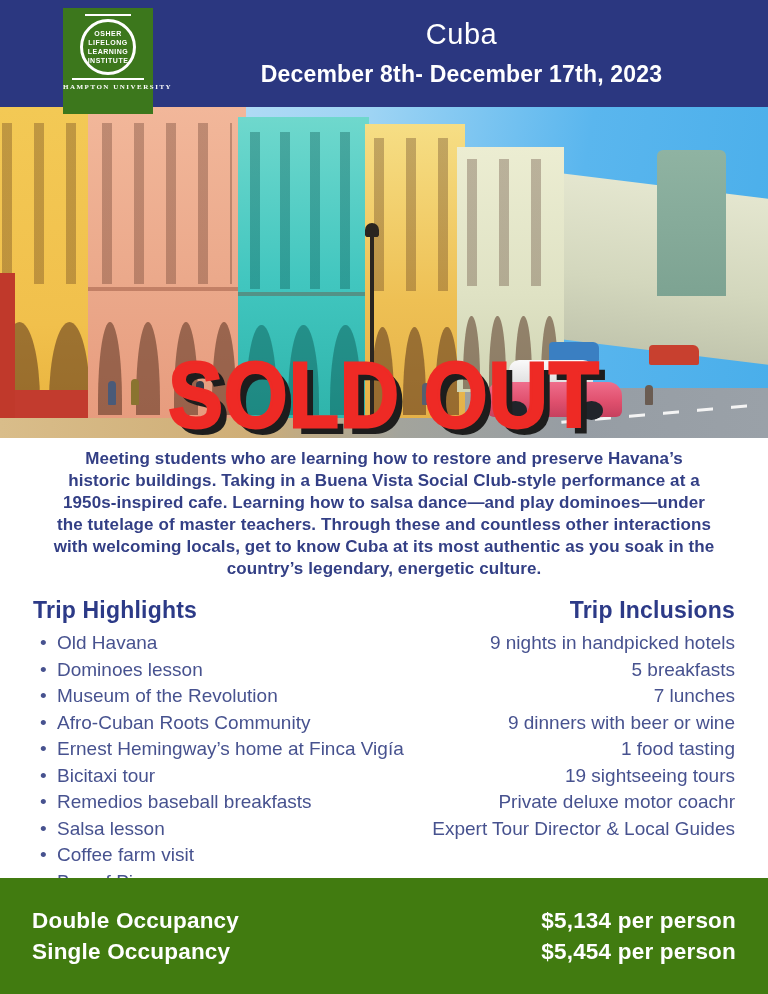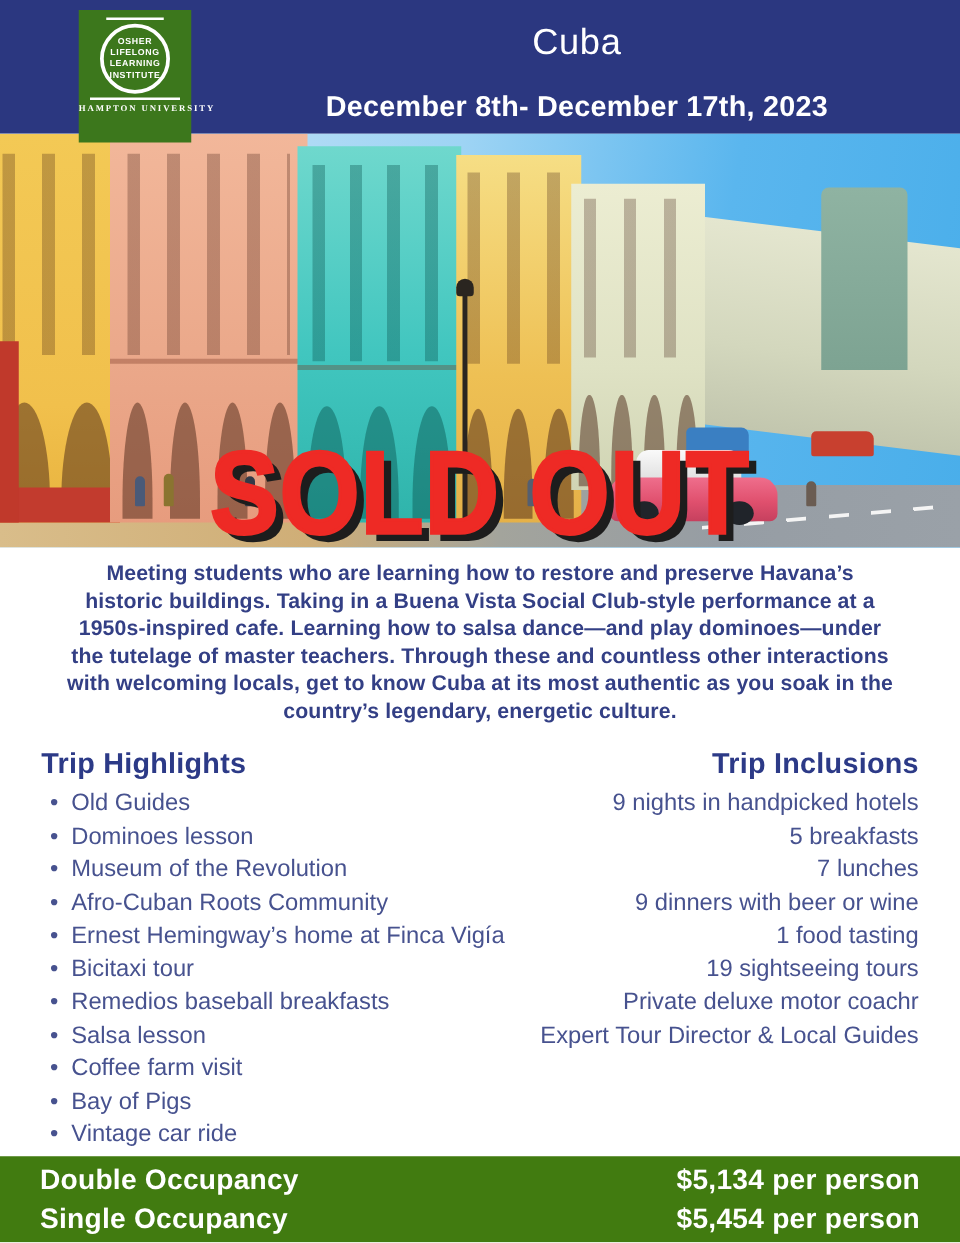--- a/index.html
+++ b/index.html
@@ -16,21 +16,21 @@
   .logo{position:absolute; left:63px; top:8px; width:90px; height:106px; background:var(--logo_green); z-index:5; padding-top:4px;}
   .logo-topline{width:46px; height:2px; background:#fff; margin:2px auto 3px;}
   .logo-circle{width:56px; height:56px; border:3px solid #fff; border-radius:50%; margin:1px auto 3px;
     display:flex; flex-direction:column; align-items:center; justify-content:center;
     color:#fff; font-size:7px; font-weight:bold; letter-spacing:.5px; line-height:9px; text-align:center;}
   .logo-rule{width:72px; height:2px; background:#fff; margin:2px auto 3px;}
   .logo-univ{color:#fff; font-family:"Liberation Serif", serif; font-size:7px; font-weight:bold;
     letter-spacing:1.5px; text-align:center; white-space:nowrap;}
   .titles{position:absolute; left:155px; right:0; top:11px; text-align:center; color:#fff;}
   .titles h1{font-size:29px; line-height:46px; font-weight:normal; letter-spacing:.5px;}
-  .dates{font-size:23px; font-weight:bold; margin-top:15px; letter-spacing:.2px;}
+  .dates{font-size:23px; font-weight:bold; margin-top:4px; letter-spacing:.2px;}
 
   
   .photo{position:relative; height:331px; overflow:hidden;
     background:linear-gradient(100deg,#cfe6f7 0%,#9ed4f4 45%,#5ab6ee 72%,#49aeea 100%);}
   .photo .far-bldg{position:absolute; right:0; top:24%; width:27%; height:50%;
     background:linear-gradient(180deg,#e4e6cf 0%,#d3d7bd 60%,#c2c6ae 100%); transform:skewY(7deg); }
   .photo .tower{position:absolute; right:5.5%; top:13%; width:9%; height:44%;
     background:linear-gradient(180deg,#8fb3a2,#7da392); border-radius:6px 6px 0 0;}
   .photo .street{position:absolute; left:0; bottom:0; width:100%; height:15%;
     background:linear-gradient(90deg,#d9bd8a 0%,#cfae77 32%,#a3a49c 52%,#969da4 75%,#9aa1a8 100%);}
@@ -76,21 +76,21 @@
   .columns{display:flex; margin:16px 33px 0;}
   .col-left{flex:1.18;}
   .col-right{flex:1; text-align:right;}
   .columns h2{font-size:23px; line-height:28px; font-weight:bold; color:#2c3a87; margin-bottom:6px; letter-spacing:.2px;}
   .columns ul{list-style:none;}
   .columns li{font-size:19px; line-height:26.5px; color:var(--list_navy);}
   .col-left li{position:relative; padding-left:24px;}
   .col-left .bullet{position:absolute; left:7px; top:0; color:var(--list_navy);}
 
   
-  .pricebar{position:absolute; left:0; right:0; bottom:0; height:69px; background:var(--footer_green);
+  .pricebar{position:absolute; left:0; right:0; bottom:0; height:116px; background:var(--footer_green);
     color:var(--price_text); display:grid; grid-template-columns:1fr auto; align-content:center;
     row-gap:5px; padding:0 32px; font-size:22.5px; font-weight:bold; letter-spacing:.2px;}
   .pricebar .price{text-align:center;}
 </style>
 </head>
 <body>
 
 <div class="page">
 
   <header class="topbar">
@@ -184,21 +184,21 @@
 
   <p class="intro">Meeting students who are learning how to restore and preserve Havana’s historic buildings. Taking in a Buena Vista Social Club-style performance at a 1950s-inspired cafe. Learning how to salsa dance—and play dominoes—under the tutelage of master teachers. Through these and countless other interactions with welcoming locals, get to know Cuba at its most authentic as you soak in the country’s legendary, energetic culture.</p>
 
   <div class="columns">
     <section class="col-left">
       <h2>Trip Highlights</h2>
       <ul>
 
           <li>
             <span class="bullet">•</span>
-            <span class="li-text">Old Guides</span>
+            <span class="li-text">Old Havana</span>
           </li>
 
           <li>
             <span class="bullet">•</span>
             <span class="li-text">Dominoes lesson</span>
           </li>
 
           <li>
             <span class="bullet">•</span>
             <span class="li-text">Museum of the Revolution</span>

